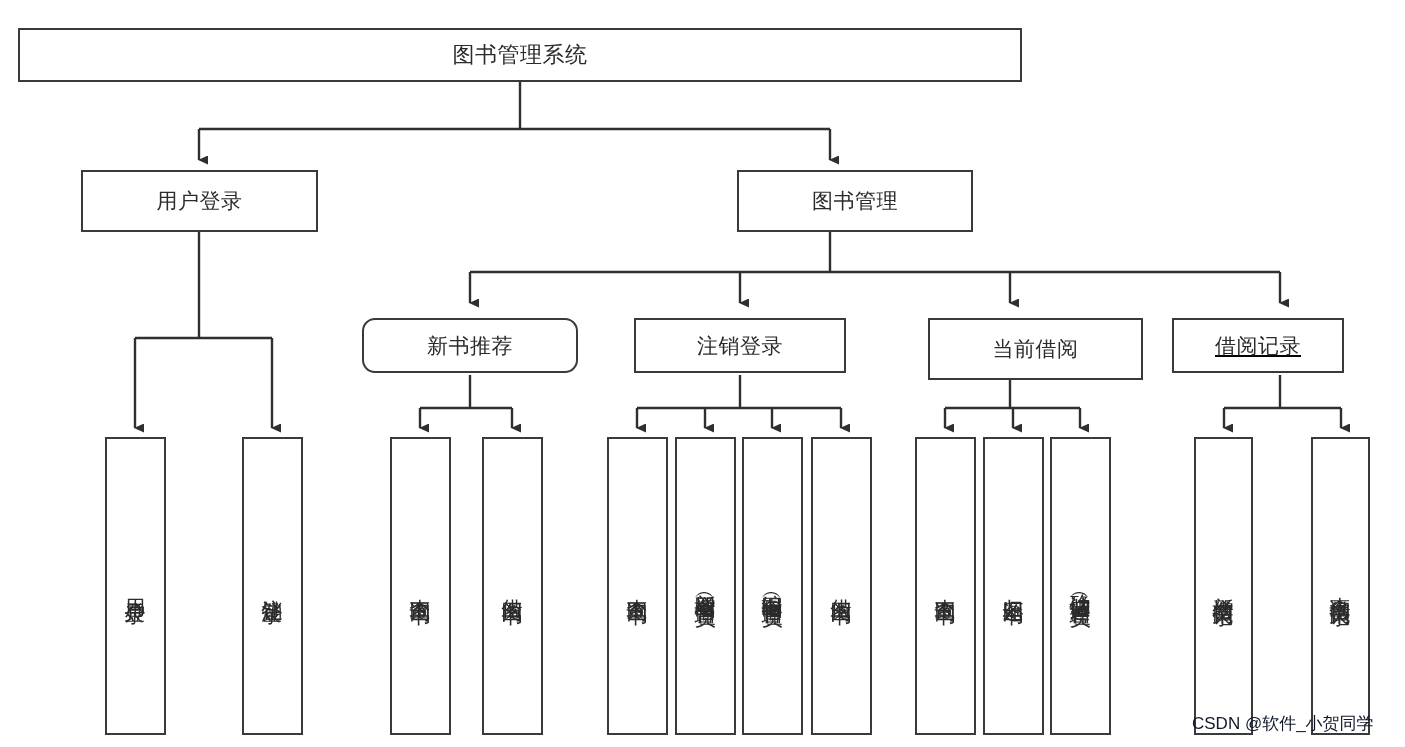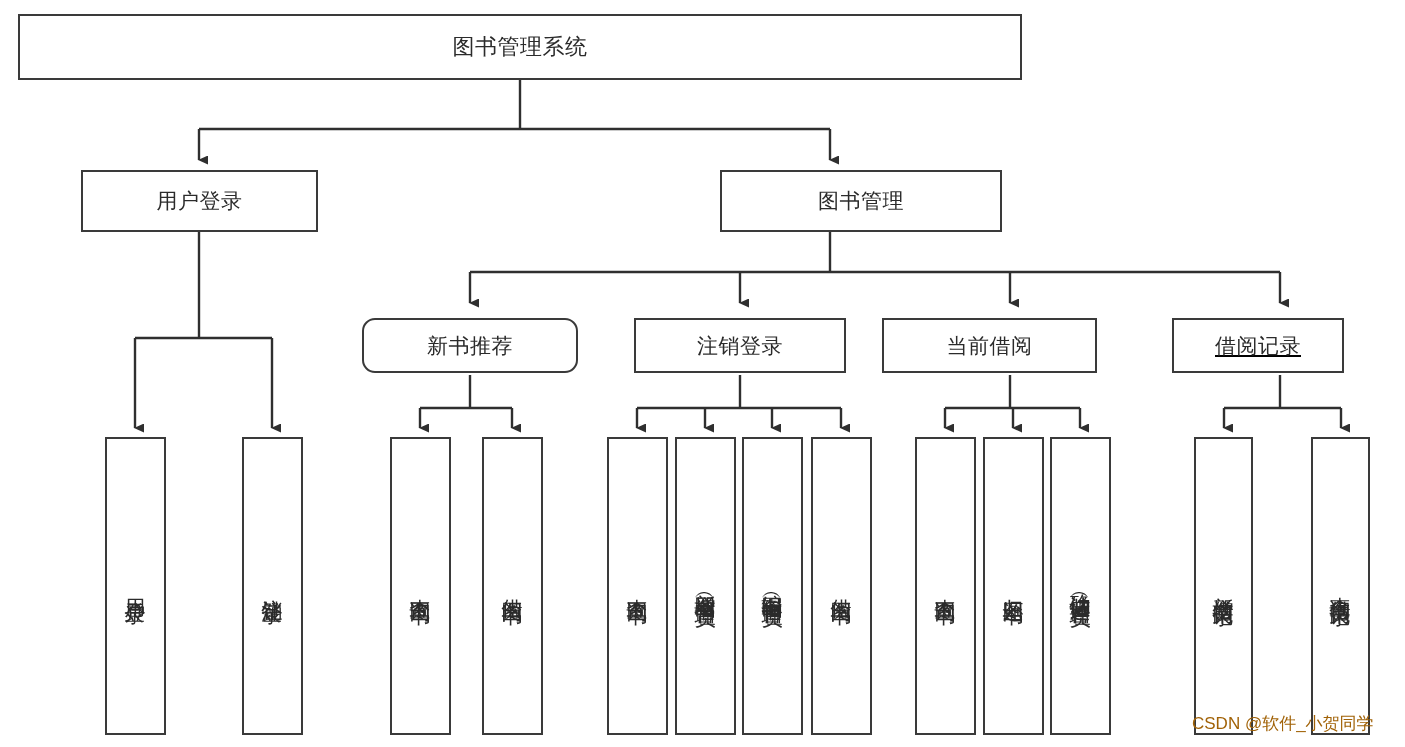--- a/index.html
+++ b/index.html
@@ -53,21 +53,21 @@
     letter-spacing: 2px;
     line-height: 1;
     white-space: nowrap;
   }
   .node-root .node-label-h { font-size: 22px; }
   .watermark {
     position: absolute;
     left: 1192px;
     top: 712px;
     font-size: 17px;
-    color: #a16207;
+    color: #0f172a;
     white-space: nowrap;
     pointer-events: none;
     font-family: "Liberation Sans", "DejaVu Sans", sans-serif;
   }
 </style>
 </head>
 <body>
 
 <div id="diagram-root">
 
@@ -114,38 +114,38 @@
       <path d="M1013,408 L1013,428" marker-end="url(#arrowhead)"></path>
       <path d="M1080,408 L1080,428" marker-end="url(#arrowhead)"></path>
 
       <path d="M1280,375 L1280,408"></path>
       <path d="M1224,408 L1341,408"></path>
       <path d="M1224,408 L1224,428" marker-end="url(#arrowhead)"></path>
       <path d="M1341,408 L1341,428" marker-end="url(#arrowhead)"></path>
     </g>
   </svg>
 
-  <div class="node-box node-root" style="left:18px; top:14px; width:1004px; height:66px;">
+  <div class="node-box node-root" style="left:18px; top:28px; width:1004px; height:54px;">
     <span class="node-label-h">图书管理系统</span>
   </div>
 
   <div class="node-box" style="left:81px; top:170px; width:237px; height:62px;">
     <span class="node-label-h">用户登录</span>
   </div>
-  <div class="node-box" style="left:720px; top:170px; width:282px; height:62px;">
+  <div class="node-box" style="left:737px; top:170px; width:236px; height:62px;">
     <span class="node-label-h">图书管理</span>
   </div>
 
   <div class="node-box" style="left:362px; top:318px; width:216px; height:55px;border-radius:13px;">
     <span class="node-label-h">新书推荐</span>
   </div>
   <div class="node-box" style="left:634px; top:318px; width:212px; height:55px;">
     <span class="node-label-h">注销登录</span>
   </div>
-  <div class="node-box" style="left:882px; top:318px; width:215px; height:55px;">
+  <div class="node-box" style="left:928px; top:318px; width:215px; height:62px;">
     <span class="node-label-h">当前借阅</span>
   </div>
   <div class="node-box" style="left:1172px; top:318px; width:172px; height:55px;text-decoration:underline;">
     <span class="node-label-h">借阅记录</span>
   </div>
 
   <div class="node-box" style="left:105px; top:437px; width:61px; height:298px;">
     <span class="node-label-v">用户登录</span>
   </div>
   <div class="node-box" style="left:242px; top:437px; width:61px; height:298px;">

